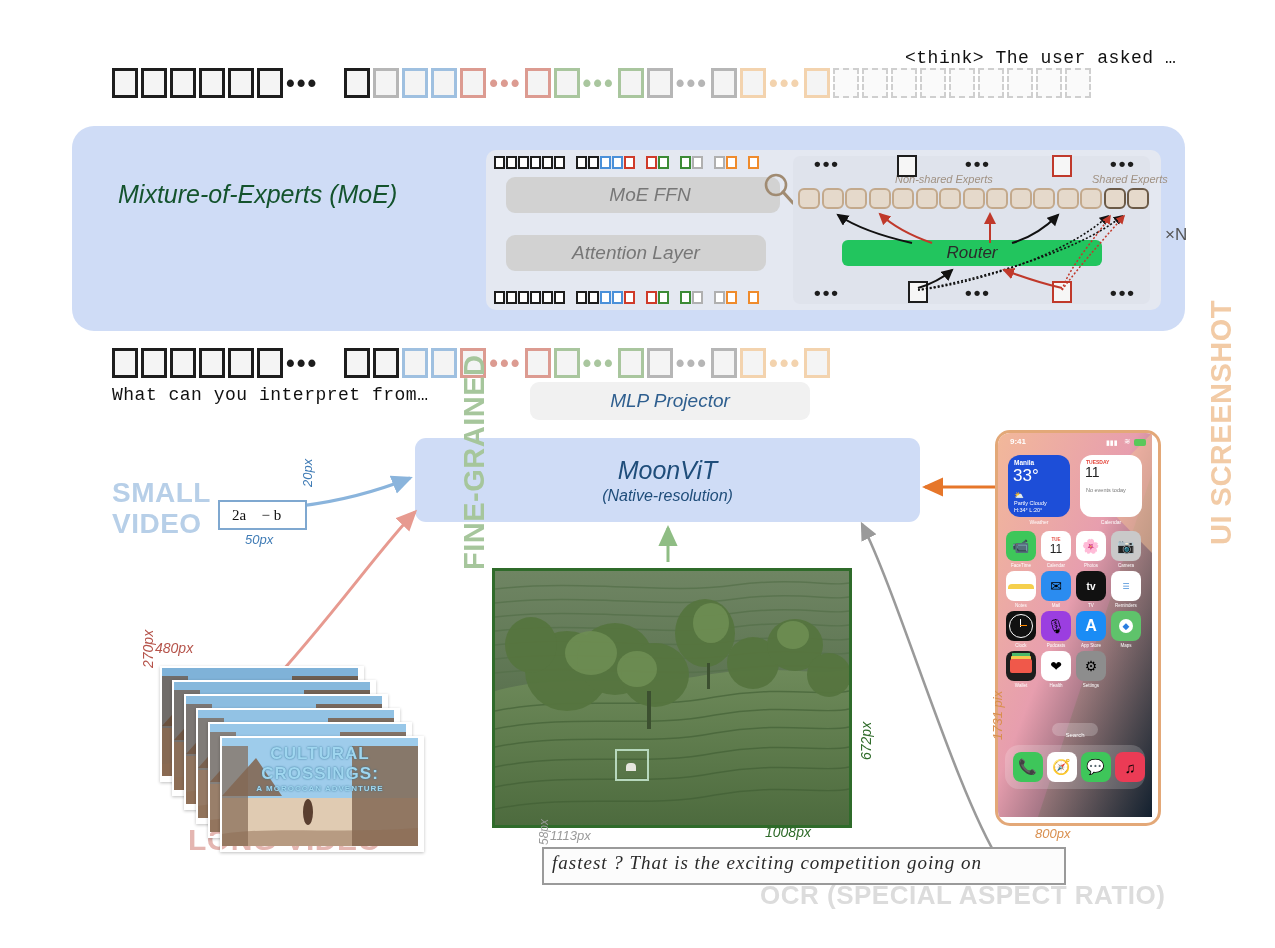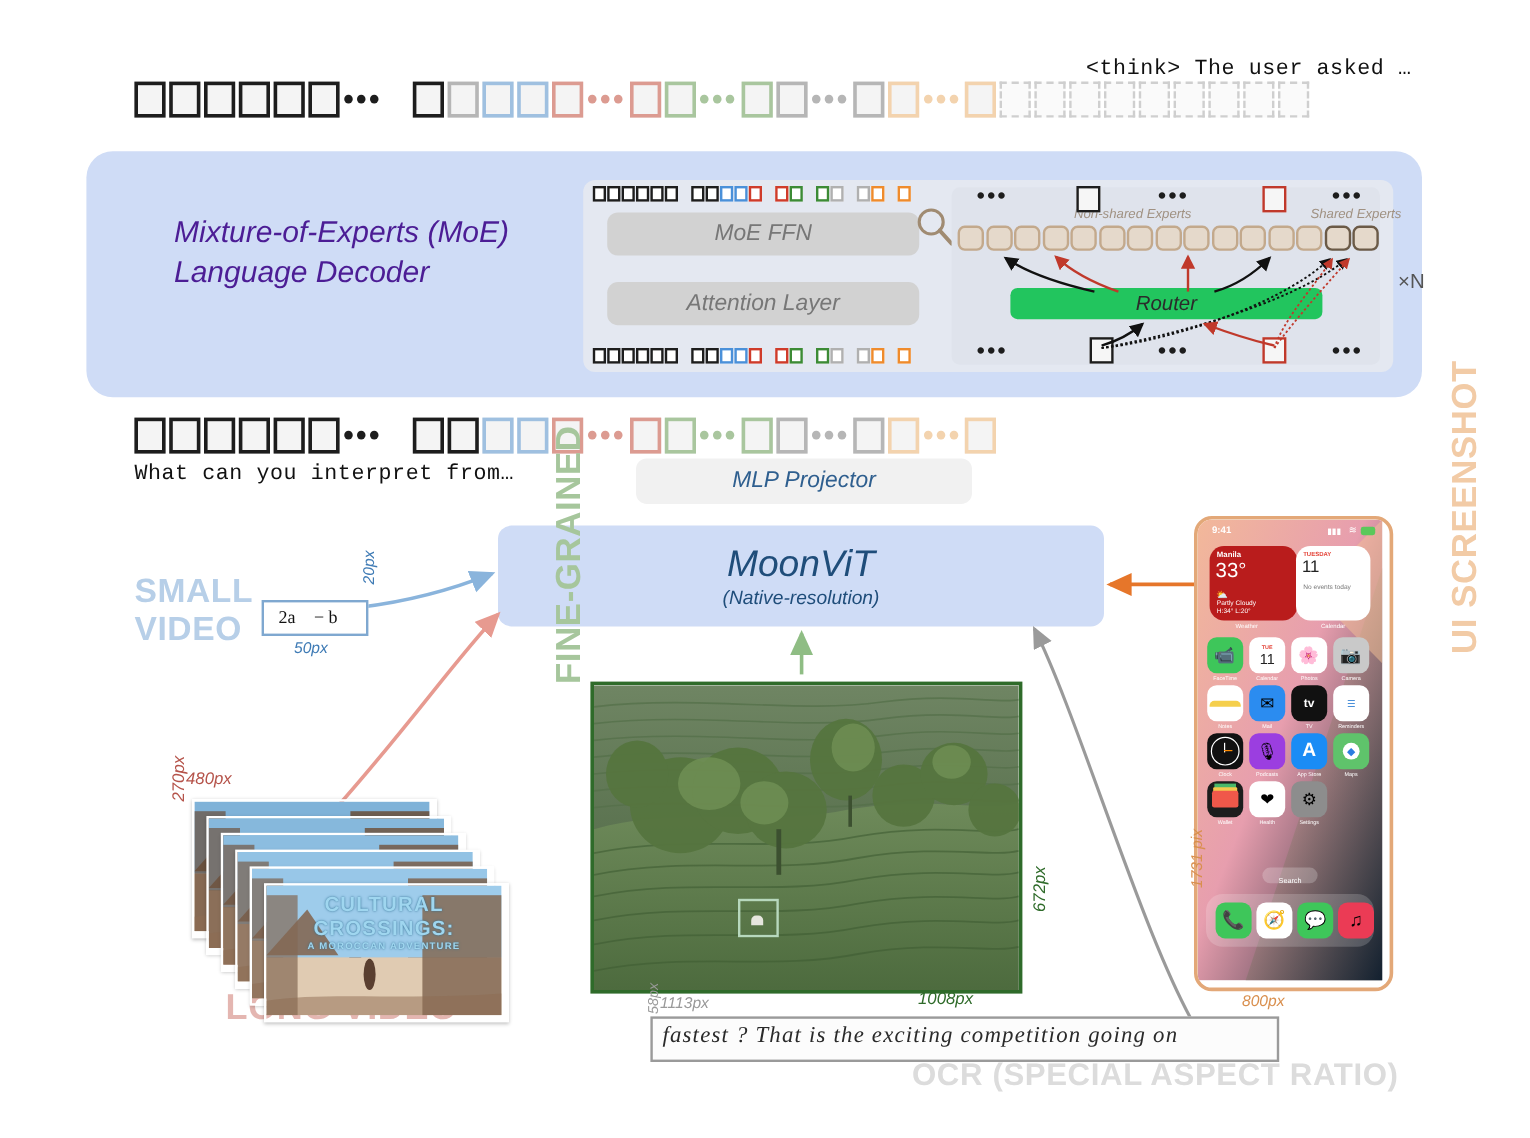--- a/index.html
+++ b/index.html
@@ -23,39 +23,39 @@
 
   
   .stok{width:11px;height:13px;box-sizing:border-box;border:2px solid #1d1d1d;background:#fff;display:inline-block;vertical-align:middle;margin-right:1px;}
   .stok.blue{border-color:#4a90d9;} .stok.red{border-color:#cf3b2a;}
   .stok.green{border-color:#3c8b35;} .stok.gray{border-color:#b0b0b0;}
   .stok.orange{border-color:#ef8b2c;}
   .sgap{display:inline-block;width:10px;}
 
   
   #moe-panel{left:72px;top:126px;width:1113px;height:205px;background:#cfdcf6;border-radius:22px;}
-  #moe-title{left:118px;top:178px;width:330px;color:#4c1d95;font-size:25px;font-style:italic;line-height:33px;margin-left:27px;}
+  #moe-title{left:118px;top:178px;width:330px;color:#14532d;font-size:25px;font-style:italic;line-height:33px;}
   #moe-inner{left:486px;top:150px;width:675px;height:160px;background:#e4e8f1;border-radius:10px;}
   .graybar{position:absolute;background:#d2d2d2;border-radius:9px;color:#777;font-size:19px;font-style:italic;display:flex;align-items:center;justify-content:center;}
-  #moe-ffn{left:506px;top:177px;width:260px;height:36px;}
+  #moe-ffn{left:506px;top:177px;width:260px;height:36px;padding-left:14px;}
   #moe-attn{left:506px;top:235px;width:260px;height:36px;}
   #experts-box{left:793px;top:156px;width:357px;height:148px;background:#dfe3ec;border-radius:7px;}
   .exp{position:absolute;width:22px;height:21px;box-sizing:border-box;border:2px solid #c3a98c;background:#e5d9cb;border-radius:6px;}
   .exp.shared{border-color:#6b5a47;}
   #router{left:842px;top:240px;width:260px;height:26px;background:#22c55e;border-radius:6px;display:flex;align-items:center;justify-content:center;color:#2b2b2b;font-size:17px;font-style:italic;}
   .explabel{position:absolute;font-size:11px;font-style:italic;color:#a09182;}
   .mtok{position:absolute;width:20px;height:22px;box-sizing:border-box;border:2.5px solid #1d1d1d;background:#f6f6f6;}
   .mtok.red{border-color:#c0392b;}
   .mdots{position:absolute;font-size:19px;font-weight:bold;color:#1d1d1d;letter-spacing:2px;}
   #xn{left:1165px;top:225px;font-size:17px;color:#555;}
 
   
   #mlp{left:494px;top:382px;width:280px;height:38px;background:#f1f1f1;border-radius:9px;display:flex;align-items:center;justify-content:center;color:#2f5f8f;font-size:19px;font-style:italic;margin-left:36px;}
   #moonvit{left:415px;top:438px;width:505px;height:84px;background:#cfdcf6;border-radius:11px;display:flex;flex-direction:column;align-items:center;justify-content:center;}
-  #moonvit .t{color:#1f4d7a;font-size:31px;font-style:italic;}
+  #moonvit .t{color:#1f4d7a;font-size:25px;font-style:italic;}
   #moonvit .s{color:#1f4d7a;font-size:16px;font-style:italic;margin-top:2px;}
   #prompt{left:112px;top:385px;font-family:"Liberation Mono",monospace;font-size:18px;color:#111;letter-spacing:0.5px;}
   #think{left:905px;top:48px;font-family:"Liberation Mono",monospace;font-size:18px;color:#111;letter-spacing:0.5px;}
 
   
   .seclabel{position:absolute;font-weight:bold;letter-spacing:0.5px;}
   #small-label{left:112px;top:477px;font-size:28px;color:#b7cfe8;line-height:31px;}
   #formula{left:218px;top:500px;width:85px;height:26px;border:2px solid #7fa8d0;background:#fff;display:flex;align-items:center;justify-content:center;font-family:"Liberation Serif",serif;font-size:15px;color:#111;}
   #sm-w{left:245px;top:532px;font-size:13px;color:#3f7bb5;font-style:italic;}
   #sm-h{left:300px;top:487px;font-size:13px;color:#3f7bb5;font-style:italic;transform:rotate(-90deg);transform-origin:left top;}
@@ -87,21 +87,20 @@
 </head>
 <body>
 
 <div class="abs tokrow" id="out-row" style="left:112px;top:68px;"><span class="tok"></span><span class="tok"></span><span class="tok"></span><span class="tok"></span><span class="tok"></span><span class="tok"></span><span class="dots ">•••</span><span class="gaplg"></span><span class="tok"></span><span class="tok gray"></span><span class="tok blue"></span><span class="tok blue"></span><span class="tok red"></span><span class="dots red">•••</span><span class="tok red"></span><span class="tok green"></span><span class="dots green">•••</span><span class="tok green"></span><span class="tok gray"></span><span class="dots gray">•••</span><span class="tok gray"></span><span class="tok orange"></span><span class="dots orange">•••</span><span class="tok orange"></span><span class="tok dashed"></span><span class="tok dashed"></span><span class="tok dashed"></span><span class="tok dashed"></span><span class="tok dashed"></span><span class="tok dashed"></span><span class="tok dashed"></span><span class="tok dashed"></span><span class="tok dashed"></span></div>
 <div class="abs" id="think">&lt;think&gt; The user asked …</div>
 
 <div class="abs" id="moe-panel"></div>
 
 <div class="abs" id="moe-title">
   <div>Mixture-of-Experts (MoE)</div>
-  <div>Language Decoder</div>
 </div>
 
 <div class="abs" id="moe-inner"></div>
 
 <div class="abs" id="stok-top" style="left:494px;top:153px;"><span class="stok"></span><span class="stok"></span><span class="stok"></span><span class="stok"></span><span class="stok"></span><span class="stok"></span><span class="sgap"></span><span class="stok"></span><span class="stok"></span><span class="stok blue"></span><span class="stok blue"></span><span class="stok red"></span><span class="sgap"></span><span class="stok red"></span><span class="stok green"></span><span class="sgap"></span><span class="stok green"></span><span class="stok gray"></span><span class="sgap"></span><span class="stok gray"></span><span class="stok orange"></span><span class="sgap"></span><span class="stok orange"></span></div>
 <div class="graybar" id="moe-ffn">MoE FFN</div>
 <div class="graybar" id="moe-attn">Attention Layer</div>
 <div class="abs" id="stok-bot" style="left:494px;top:288px;"><span class="stok"></span><span class="stok"></span><span class="stok"></span><span class="stok"></span><span class="stok"></span><span class="stok"></span><span class="sgap"></span><span class="stok"></span><span class="stok"></span><span class="stok blue"></span><span class="stok blue"></span><span class="stok red"></span><span class="sgap"></span><span class="stok red"></span><span class="stok green"></span><span class="sgap"></span><span class="stok green"></span><span class="stok gray"></span><span class="sgap"></span><span class="stok gray"></span><span class="stok orange"></span><span class="sgap"></span><span class="stok orange"></span></div>
 
 <div class="abs" style="left:762px;top:172px;">
@@ -350,21 +349,21 @@
     <path d="M154,40 L154,384 L40,384 Z" fill="url(#wall2)"></path>
     <path d="M154,0 L154,120 L95,60 Z" fill="#f3c196" opacity=".5"></path>
   </svg>
   <div class="abs" style="left:0;top:4px;width:154px;height:12px;">
     <span class="abs" style="left:12px;top:0;font-size:8px;color:#fff;font-weight:bold;">9:41</span>
     <span class="abs" style="left:108px;top:2px;font-size:7px;color:#fff;">▮▮▮</span>
     <span class="abs" style="left:126px;top:0;font-size:8px;color:#fff;">≋</span>
     <span class="abs" style="left:136px;top:2px;width:12px;height:7px;background:#5ac85a;border-radius:2px;"></span>
   </div>
 
-  <div class="abs" style="left:10px;top:22px;width:62px;height:62px;background:#b91c1c;border-radius:12px;padding-left:11px;">
+  <div class="abs" style="left:10px;top:22px;width:62px;height:62px;background:#1d4ed8;border-radius:12px;">
     <div class="abs" style="left:6px;top:4px;font-size:6.5px;color:#fff;font-weight:bold;">Manila</div>
     <div class="abs" style="left:5px;top:11px;font-size:17px;color:#fff;">33°</div>
     <div class="abs" style="left:6px;top:36px;font-size:8px;">⛅</div>
     <div class="abs" style="left:6px;top:45px;font-size:5.5px;color:#fff;">Partly Cloudy</div>
     <div class="abs" style="left:6px;top:52px;font-size:5.5px;color:#fff;">H:34° L:20°</div>
   </div>
   <div class="abs" style="left:10px;top:86px;width:62px;text-align:center;font-size:5px;color:#fff;">Weather</div>
 
   <div class="abs" style="left:82px;top:22px;width:62px;height:62px;background:#fff;border-radius:12px;">
     <div class="abs" style="left:6px;top:4px;font-size:5px;color:#e4453a;font-weight:bold;">TUESDAY</div>

